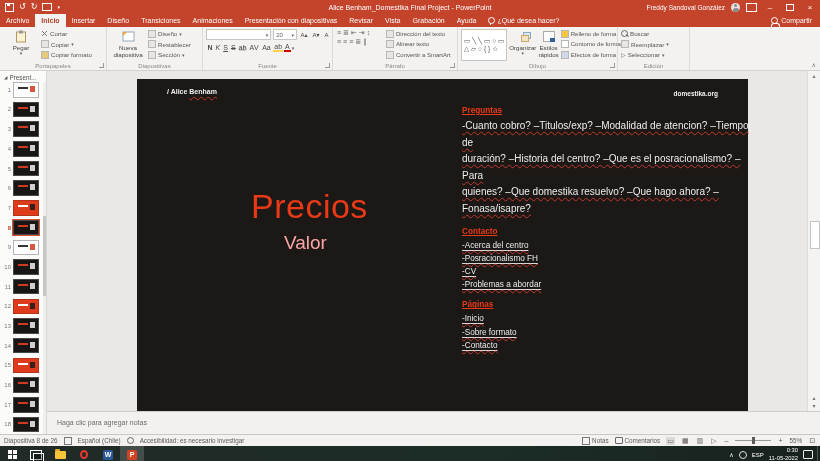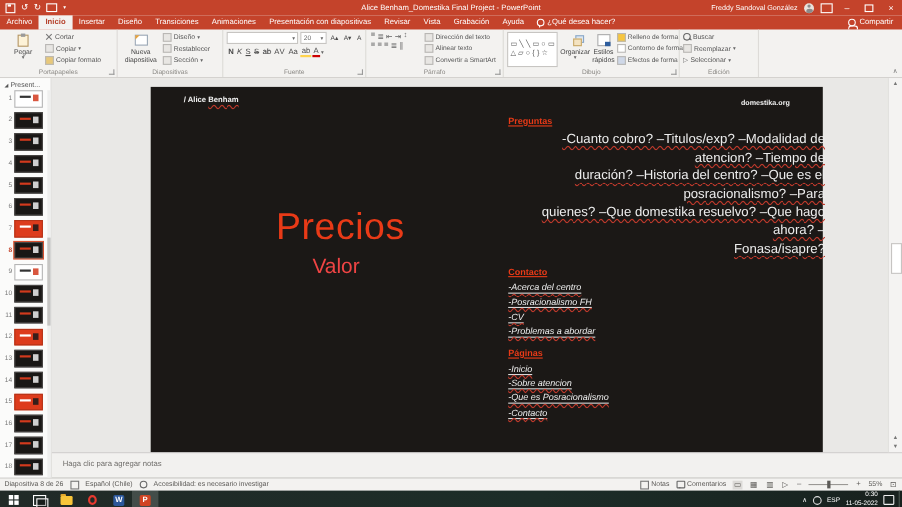--- a/index.html
+++ b/index.html
@@ -89,28 +89,28 @@
   .vscroll{position:absolute;right:0;top:0;bottom:0;width:12px;background:#f4f3f2;border-left:1px solid #dedcda;display:flex;flex-direction:column;align-items:center;font-size:6px;color:#777;}
   .vscroll .vth{position:absolute;top:44%;left:2px;width:8px;height:26px;background:#fff;border:1px solid #c6c4c2;}
   .vscroll .upa{margin-top:1px;}
   .vscroll .bot{position:absolute;bottom:2px;display:flex;flex-direction:column;gap:1px;align-items:center;}
 
   
   .slide{position:absolute;left:90px;top:8px;width:611px;height:332px;background:#1b1816;}
   .credit{position:absolute;left:30px;top:9px;font-size:7px;font-weight:bold;color:#f2f2f2;}
   .site{position:absolute;right:30px;top:11px;font-size:6.5px;font-weight:bold;color:#f2f2f2;}
   .big-title{position:absolute;left:114px;top:108px;font-size:34px;color:#e93a17;letter-spacing:.5px;}
-  .subtitle{position:absolute;left:147px;top:153px;font-size:19px;color:#ef4444;}
+  .subtitle{position:absolute;left:147px;top:153px;font-size:19px;color:#fca5a5;}
   .outline{position:absolute;left:325px;top:27px;width:288px;color:#ededed;}
   .sec{margin-bottom:9px;}
   .sec-h{font-size:8.2px;font-weight:bold;color:#e93a17;text-decoration:underline;text-decoration-thickness:1px;margin-bottom:3px;}
-  .sec.para .ln{font-size:12px;line-height:16.6px;text-align:right;}
+  .sec.para .ln{font-size:10px;line-height:16.6px;}
   .sec.list .ln{font-size:8.2px;line-height:13.2px;}
   .sq{text-decoration:underline wavy #c0392b;text-decoration-thickness:1px;text-underline-offset:2px;}
-  .sec.list .u{text-decoration:underline solid #d9d9d9;text-decoration-thickness:1px;text-underline-offset:2px;font-style:italic;}
+  .sec.list .u{text-decoration:underline solid #d9d9d9;text-decoration-thickness:1px;text-underline-offset:2px;}
 
   
   .notes{height:22px;background:#f2f1ef;border-top:1px solid #cfcdca;display:flex;align-items:center;font-size:7px;color:#6d6b68;padding-left:10px;box-sizing:border-box;}
 
   
   .statusbar{height:11px;background:#f3f2f0;border-top:1px solid #c9c7c4;display:flex;align-items:center;font-size:6.3px;color:#5c5a57;padding:0 4px;gap:6px;}
   .sb-ic{width:6px;height:6px;border:1px solid #777;display:inline-block;flex:none;}
   .acc-person{width:5px;height:5px;border-radius:50%;border:1px solid #666;display:inline-block;flex:none;position:relative;}
   .sb-right{margin-left:auto;display:flex;align-items:center;gap:6px;}
   .sb-item{display:flex;align-items:center;gap:2px;}
@@ -557,22 +557,21 @@
               <div class="sec list">
                 <div class="sec-h">Contacto</div>
                 <div class="ln"><span class="u"><span class="sq">-Acerca del centro</span></span></div>
                 <div class="ln"><span class="u"><span class="sq">-Posracionalismo FH</span></span></div>
                 <div class="ln"><span class="u"><span class="sq">-CV</span></span></div>
                 <div class="ln"><span class="u"><span class="sq">-Problemas a abordar</span></span></div>
               </div>
               <div class="sec list">
                 <div class="sec-h">Páginas</div>
                 <div class="ln"><span class="u"><span class="sq">-Inicio</span></span></div>
-                <div class="ln"><span class="u"><span class="sq">-Sobre atencion</span></span></div>
-                <div class="ln"><span class="u"><span class="sq">-Que es Posracionalismo</span></span></div>
+                <div class="ln"><span class="u"><span class="sq">-Sobre formato</span></span></div>
                 <div class="ln"><span class="u"><span class="sq">-Contacto</span></span></div>
               </div>
             </div>
         </div>
         <div class="vscroll">
           <span class="upa">▴</span>
           <span class="vth"></span>
           <span class="bot">
             <span>▴</span>
             <span>▾</span>

